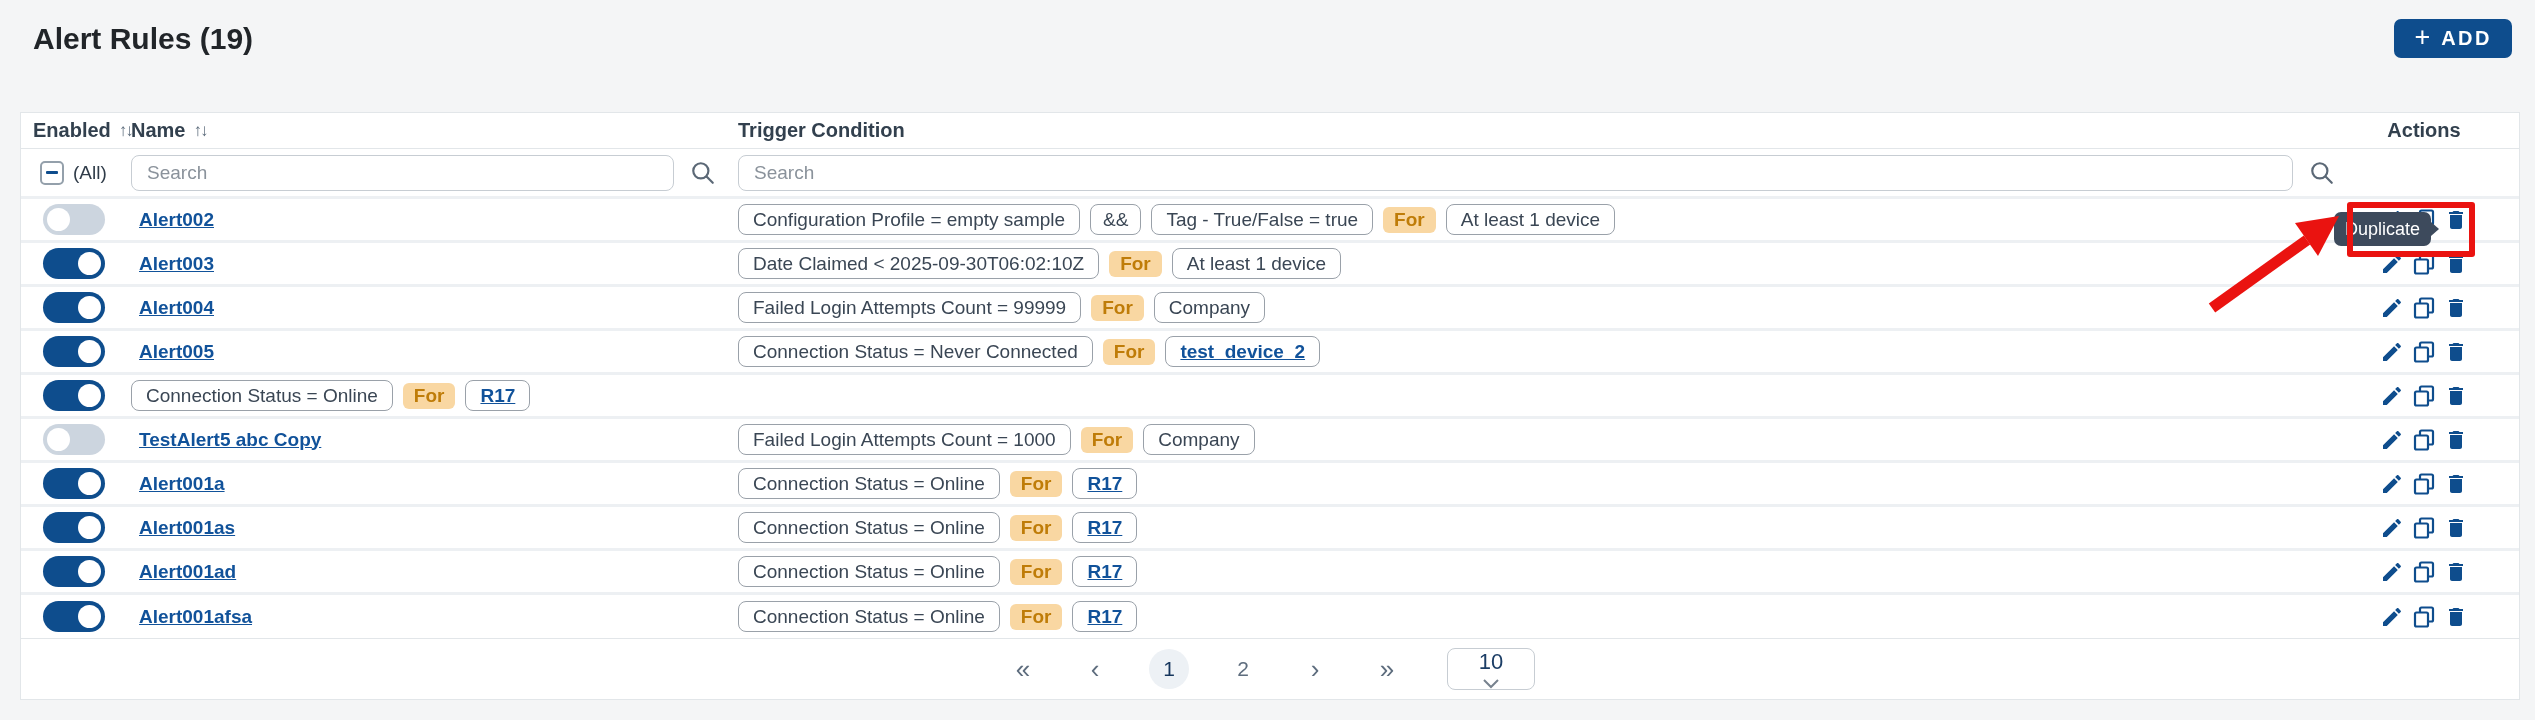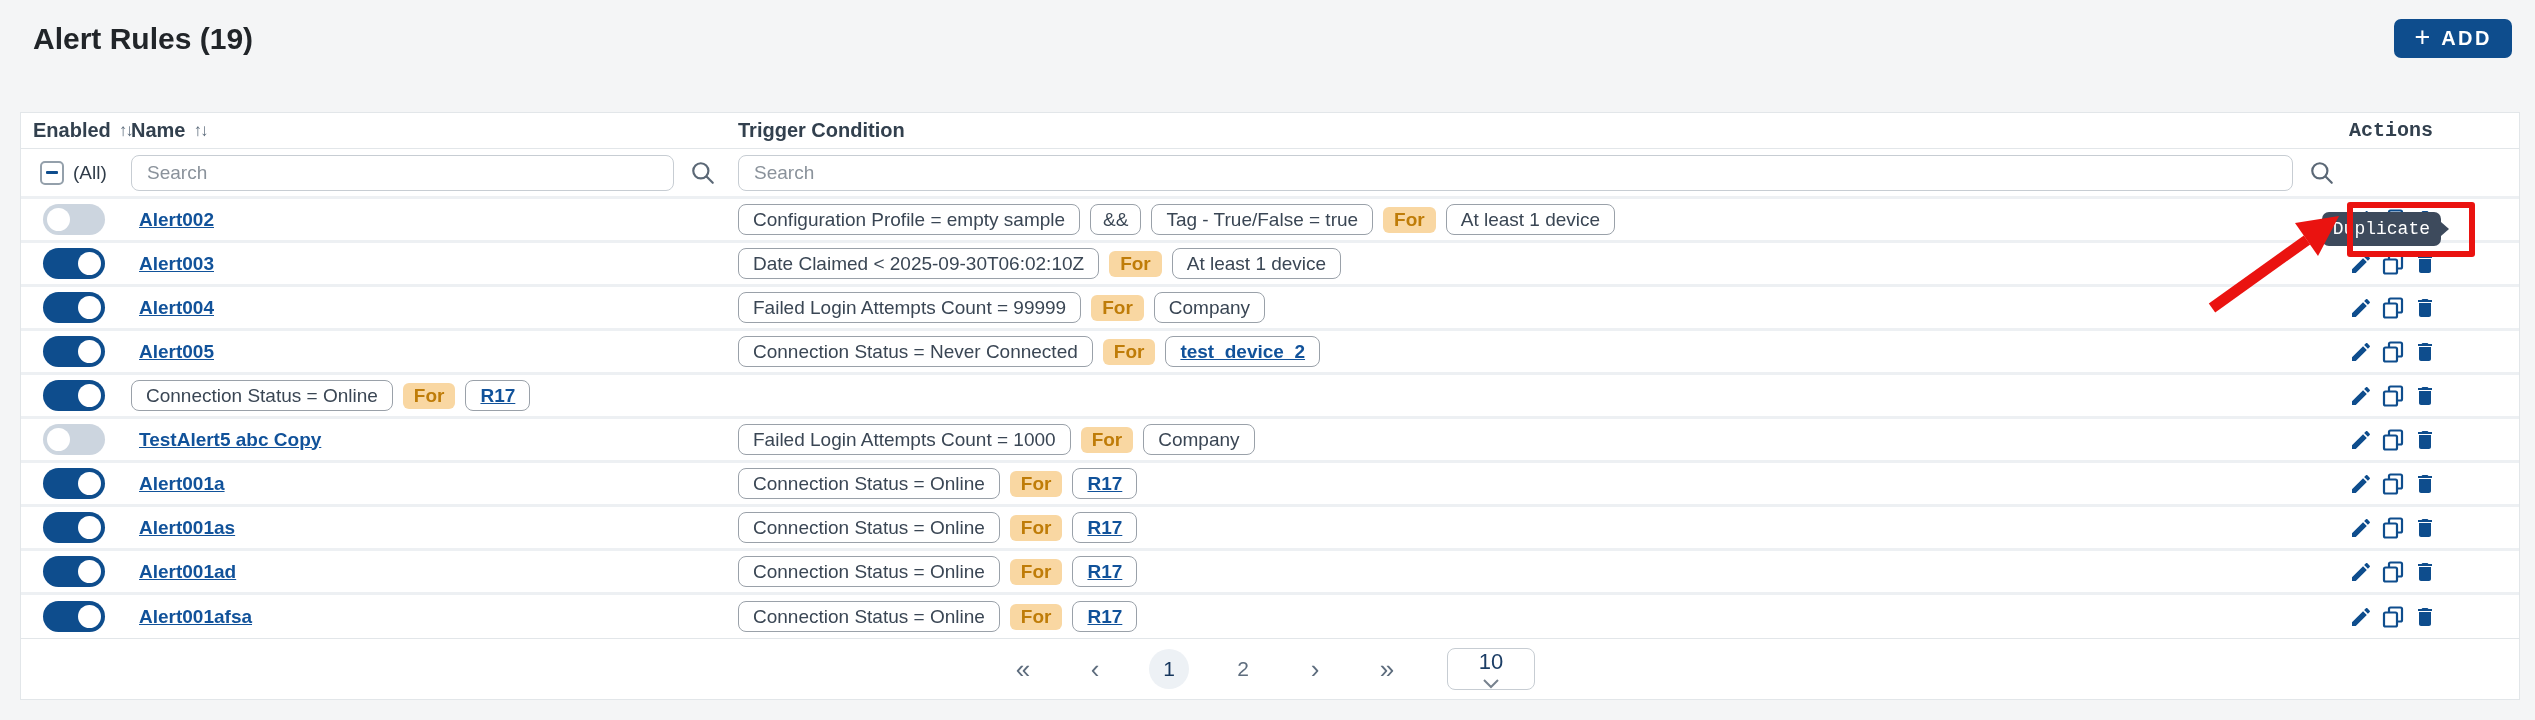--- a/index.html
+++ b/index.html
@@ -36,22 +36,22 @@
   .table{
     position:absolute;left:20px;top:112px;width:2500px;height:588px;
     background:#fff;border:1px solid var(--border);
     display:flex;flex-direction:column;
   }
   .hdr{display:flex;align-items:center;height:36px;border-bottom:1px solid var(--border);
        font-size:20px;font-weight:bold;color:#32404e;flex:none;}
   .col-enabled{width:110px;padding-left:12px;display:flex;align-items:center;flex:none;}
   .col-name{width:607px;display:flex;align-items:center;flex:none;}
   .col-trigger{flex:1;display:flex;align-items:center;gap:10px;min-width:0;}
-  .col-actions{width:170px;display:flex;align-items:center;justify-content:flex-start;
-               gap:8px;padding-right:20px;flex:none;position:relative;font-family:Liberation Mono, monospace;}
+  .col-actions{width:170px;display:flex;align-items:center;justify-content:center;
+               gap:8px;padding-right:20px;flex:none;position:relative;}
   .hdr .col-actions{font-weight:bold;}
   .sort{color:var(--muted);font-size:17px;font-weight:normal;margin-left:8px;letter-spacing:-2px;cursor:pointer;}
 
   .filter-row{display:flex;align-items:center;height:50px;border-bottom:3px solid var(--sep);flex:none;}
   .cb{width:24px;height:24px;border:2px solid #94a0ab;border-radius:5px;margin-left:7px;
       position:relative;background:#fff;cursor:pointer;flex:none;}
   .cb::after{content:"";position:absolute;left:4px;right:4px;top:50%;height:3px;margin-top:-2px;
       background:var(--navy);border-radius:1px;}
   .all-label{margin-left:9px;font-size:19px;color:#303c49;}
   .search-input{
@@ -82,21 +82,21 @@
         color:var(--chip-text);background:#fff;white-space:nowrap;flex:none;}
   .chip.op{padding:0 12px;}
   .chip.link-chip{color:var(--link);font-weight:bold;text-decoration:underline;cursor:pointer;}
   .chip-for{height:26px;display:inline-flex;align-items:center;padding:0 11px;border-radius:6px;
         background:var(--for-bg);color:var(--for-text);font-weight:bold;font-size:19px;flex:none;}
 
   .icon-btn{width:24px;height:24px;display:inline-flex;cursor:pointer;flex:none;}
   .icon-btn svg{width:100%;height:100%;}
 
   .tooltip{
-    position:absolute;right:78px;top:4px;height:34px;line-height:34px;
+    position:absolute;right:88px;top:4px;height:34px;line-height:34px;
     background:var(--tooltip);color:#fff;font-size:18px;padding:0 11px;
     border-radius:7px;white-space:nowrap;z-index:6;
   }
   .tooltip::after{content:"";position:absolute;right:-8px;top:10px;
     border-top:7px solid transparent;border-bottom:7px solid transparent;
     border-left:8px solid var(--tooltip);}
   .highlight-box{
     position:absolute;right:44px;top:-6px;width:128px;height:55px;
     border:6px solid var(--red);border-radius:3px;z-index:7;pointer-events:none;
   }

